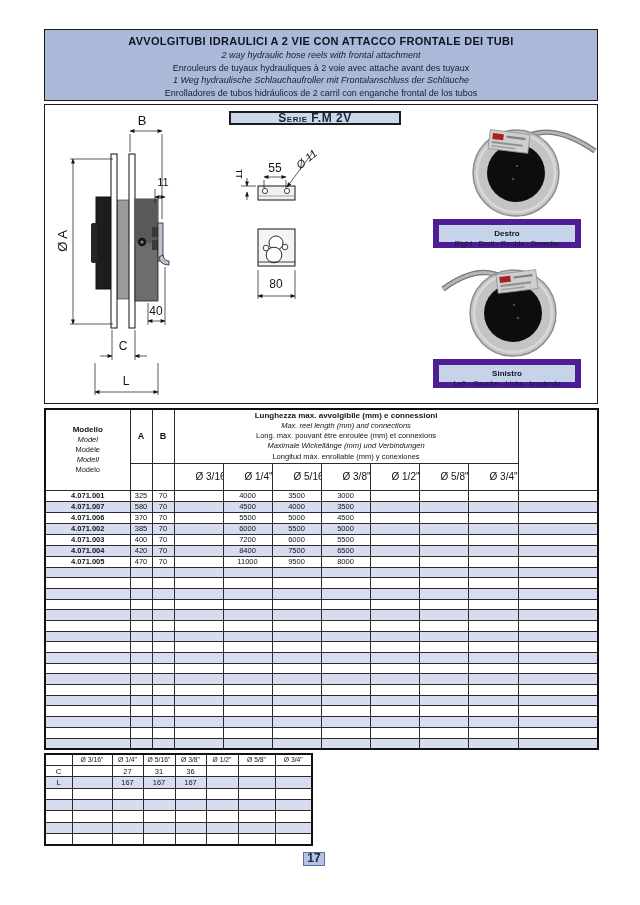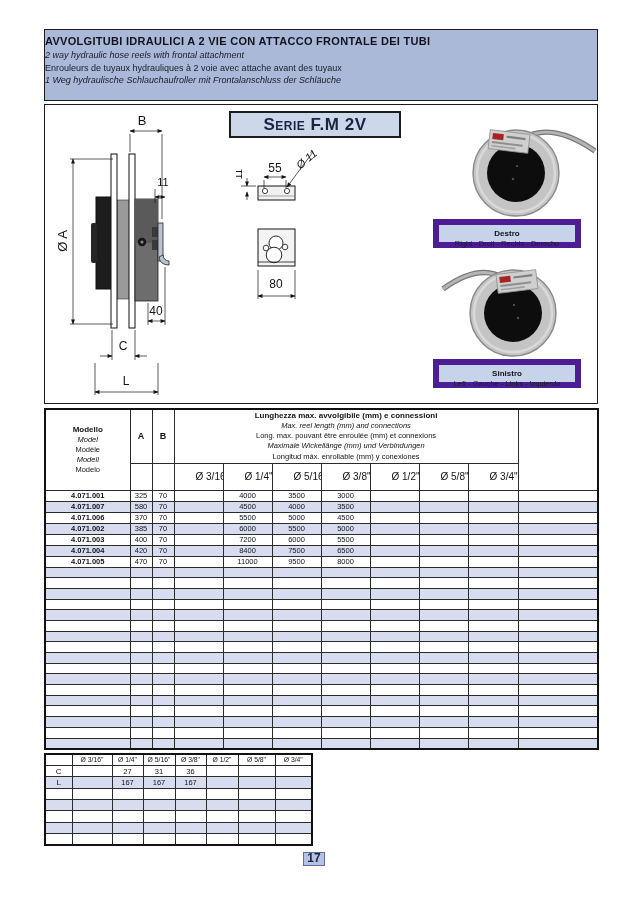--- a/index.html
+++ b/index.html
@@ -5,35 +5,35 @@
   * { margin:0; padding:0; box-sizing:border-box; }
   html,body { background:#e8e8e8; }
   .page {
     position:relative; width:640px; height:905px; background:#ffffff;
     font-family:"Liberation Sans", sans-serif; color:#141414; overflow:hidden;
     margin:0 auto;
   }
   
   .banner {
     position:absolute; left:44px; top:29px; width:554px; height:72px;
-    background:#aab9d8; border:1px solid #1c1c1c; padding-top:4px;
+    background:#aab9d8; border:1px solid #1c1c1c; text-align:center; padding-top:4px;
   }
   .banner .l1 { font-size:11px; font-weight:bold; letter-spacing:.3px; line-height:15px; color:#10131f; }
   .banner .l2, .banner .l4 { font-size:9px; font-style:italic; line-height:12.5px; color:#181c2a; }
   .banner .l3, .banner .l5 { font-size:9px; line-height:12.5px; color:#181c2a; }
   
   .content-box {
     position:absolute; left:44px; top:104px; width:554px; height:300px;
     border:1px solid #1c1c1c; background:#fff;
   }
   .serie-box {
-    position:absolute; left:184px; top:6px; width:172px; height:27px;
+    position:absolute; left:184px; top:6px; width:172px; height:14px;
     background:#ccd7ea; border:2px solid #1c1c1c;
     display:flex; align-items:center; justify-content:center;
-    font-variant:small-caps; font-weight:bold; font-size:17px; letter-spacing:.5px; color:#1b2340;
+    font-variant:small-caps; font-weight:bold; font-size:12px; letter-spacing:.5px; color:#1b2340;
   }
   .svg-abs { position:absolute; }
   .photo-label {
     position:absolute; width:148px; height:29px; left:388px;
     background:#c6d3e8; border:6px solid #4c1d95; text-align:center; padding-top:3px;
   }
   .photo-label .t { font-size:8px; font-weight:bold; color:#10131f; line-height:11px; }
   .photo-label .s { font-size:7.5px; color:#181c2a; line-height:10px; }
   .photo-label .it { }
   .photo-label .sep { margin:0 2px; }
@@ -76,20 +76,21 @@
 </head>
 <body>
 
 <div class="page">
 
   <div class="banner">
     <div class="l1">AVVOLGITUBI IDRAULICI A 2 VIE CON ATTACCO FRONTALE DEI TUBI</div>
     <div class="l2">2 way hydraulic hose reels with frontal attachment</div>
     <div class="l3">Enrouleurs de tuyaux hydrauliques à 2 voie avec attache avant des tuyaux</div>
     <div class="l4">1 Weg hydraulische Schlauchaufroller mit Frontalanschluss der Schläuche</div>
+    <div class="l5">Enrolladores de tubos hidráulicos de 2 carril con enganche frontal de los tubos</div>
   </div>
 
   <div class="content-box">
 
     <div class="serie-box">
       <span>Serie F.M 2V</span>
     </div>
 
     <svg class="svg-abs" style="left:10px; top:2px;" width="182" height="294" viewBox="0 0 182 294">
       <defs>

